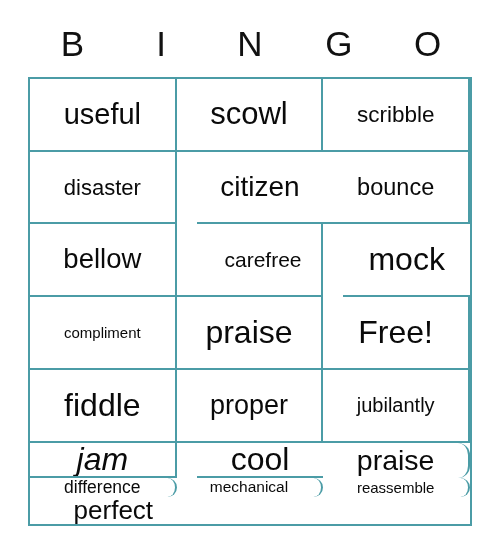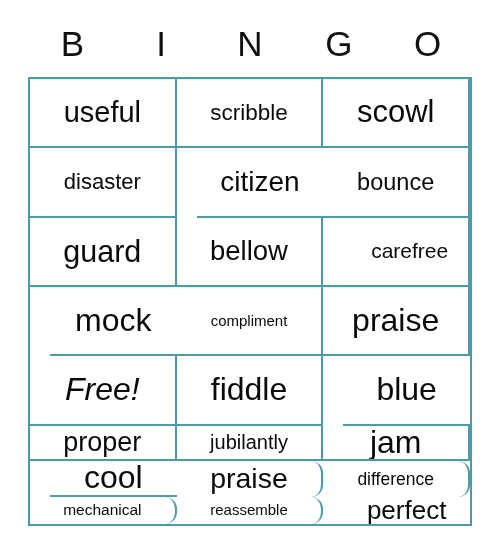--- a/index.html
+++ b/index.html
@@ -84,72 +84,66 @@
     <div class="header-letter">G</div>
     <div class="header-letter">O</div>
   </div>
 
   <div id="grid">
 
     <div class="cell">
         <span class="cell-text" style="font-size: 29px;">useful</span>
       </div>
     <div class="cell">
-        <span class="cell-text" style="font-size: 22.5px;">scribble</span>
+        <span class="cell-text" style="font-size: 31px;">scowl</span>
       </div>
     <div class="cell">
-        <span class="cell-text" style="font-size: 31px;">scowl</span>
+        <span class="cell-text" style="font-size: 22.5px;">scribble</span>
       </div>
     <div class="cell">
         <span class="cell-text" style="font-size: 22px;">disaster</span>
       </div>
     <div class="cell last-col">
         <span class="cell-text" style="font-size: 28px;">citizen</span>
       </div>
 
     <div class="cell">
         <span class="cell-text" style="font-size: 23.5px;">bounce</span>
-      </div>
-    <div class="cell">
-        <span class="cell-text" style="font-size: 30.5px;">guard</span>
       </div>
     <div class="cell">
         <span class="cell-text" style="font-size: 27.5px;">bellow</span>
       </div>
     <div class="cell">
         <span class="cell-text" style="font-size: 21px; margin-left: 28px;">carefree</span>
       </div>
     <div class="cell last-col">
         <span class="cell-text" style="font-size: 32px;">mock</span>
       </div>
 
     <div class="cell">
         <span class="cell-text" style="font-size: 15px;">compliment</span>
       </div>
     <div class="cell">
         <span class="cell-text" style="font-size: 32px;">praise</span>
       </div>
     <div class="cell">
-        <span class="cell-text" style="font-size: 32px; font-style: italic;">Free!</span>
+        <span class="cell-text" style="font-size: 32px;">Free!</span>
       </div>
     <div class="cell">
         <span class="cell-text" style="font-size: 32px;">fiddle</span>
-      </div>
-    <div class="cell last-col">
-        <span class="cell-text" style="font-size: 32px;">blue</span>
       </div>
 
     <div class="cell">
         <span class="cell-text" style="font-size: 27px;">proper</span>
       </div>
     <div class="cell">
         <span class="cell-text" style="font-size: 20px;">jubilantly</span>
       </div>
     <div class="cell">
-        <span class="cell-text" style="font-size: 32px;">jam</span>
+        <span class="cell-text" style="font-size: 32px; font-style: italic;">jam</span>
       </div>
     <div class="cell last-col">
         <span class="cell-text" style="font-size: 32px;">cool</span>
       </div>
 
     <div class="cell last-row">
         <span class="cell-text" style="font-size: 28.5px;">praise</span>
       </div>
     <div class="cell last-row">
         <span class="cell-text" style="font-size: 17.5px;">difference</span>

